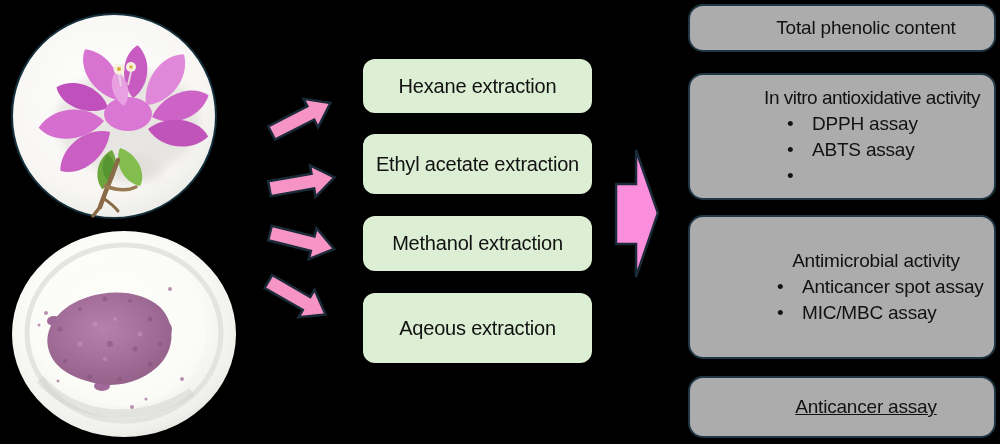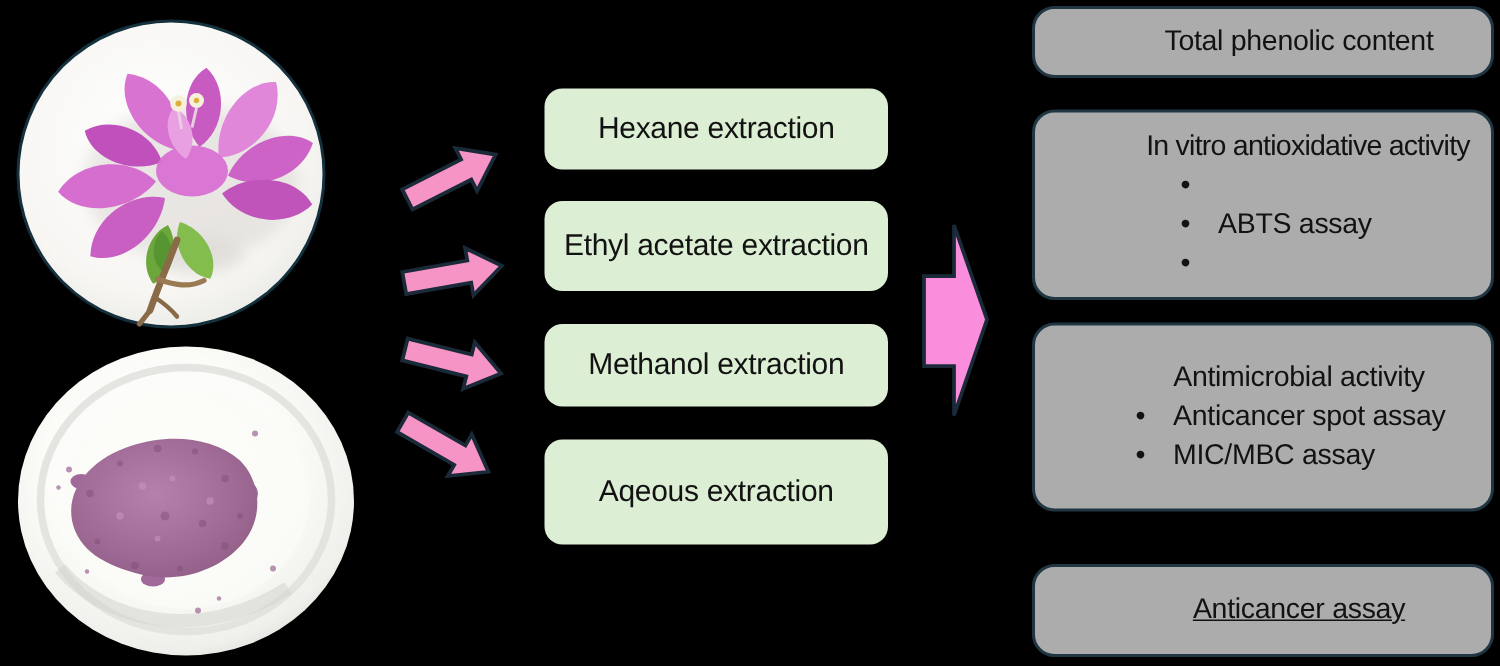--- a/index.html
+++ b/index.html
@@ -23,21 +23,21 @@
   #ext4{top:293px;height:70px;}
   
   .assay-box{
     position:absolute;left:688px;width:308px;box-sizing:border-box;
     background:#ACACAC;border:2px solid #203743;border-radius:15px;
     color:#121212;font-size:19px;line-height:26px;letter-spacing:-0.2px;
     display:flex;flex-direction:column;justify-content:center;
   }
   #assay1{top:4px;height:48px;}
   #assay2{top:73px;height:127px;padding-left:12px;}
-  #assay3{top:215px;height:126px;}
+  #assay3{top:215px;height:144px;padding-left:20px;}
   #assay4{top:376px;height:62px;text-decoration:underline;}
   .assay-title{text-align:center;margin-left:48px;}
   #assay2 .assay-title{letter-spacing:-0.5px;}
   .bullet-row{display:flex;}
   #assay2 .bullet-row{padding-left:85px;}
   #assay3 .bullet-row{padding-left:67px;}
   .bullet{display:inline-block;width:25px;flex:0 0 25px;}
   
   .arrow-layer{position:absolute;left:0;top:0;pointer-events:none;}
 </style>
@@ -172,20 +172,21 @@
   </div>
 
   <div class="assay-box" id="assay1">
     <div class="assay-title">Total phenolic content</div>
   </div>
 
   <div class="assay-box" id="assay2">
     <div class="assay-title">In vitro antioxidative activity</div>
     <div class="bullet-row">
       <span class="bullet">•</span>
+      <span>DPPH assay</span>
     </div>
     <div class="bullet-row">
       <span class="bullet">•</span>
       <span>ABTS assay</span>
     </div>
     <div class="bullet-row">
       <span class="bullet">•</span>
     </div>
   </div>
 

